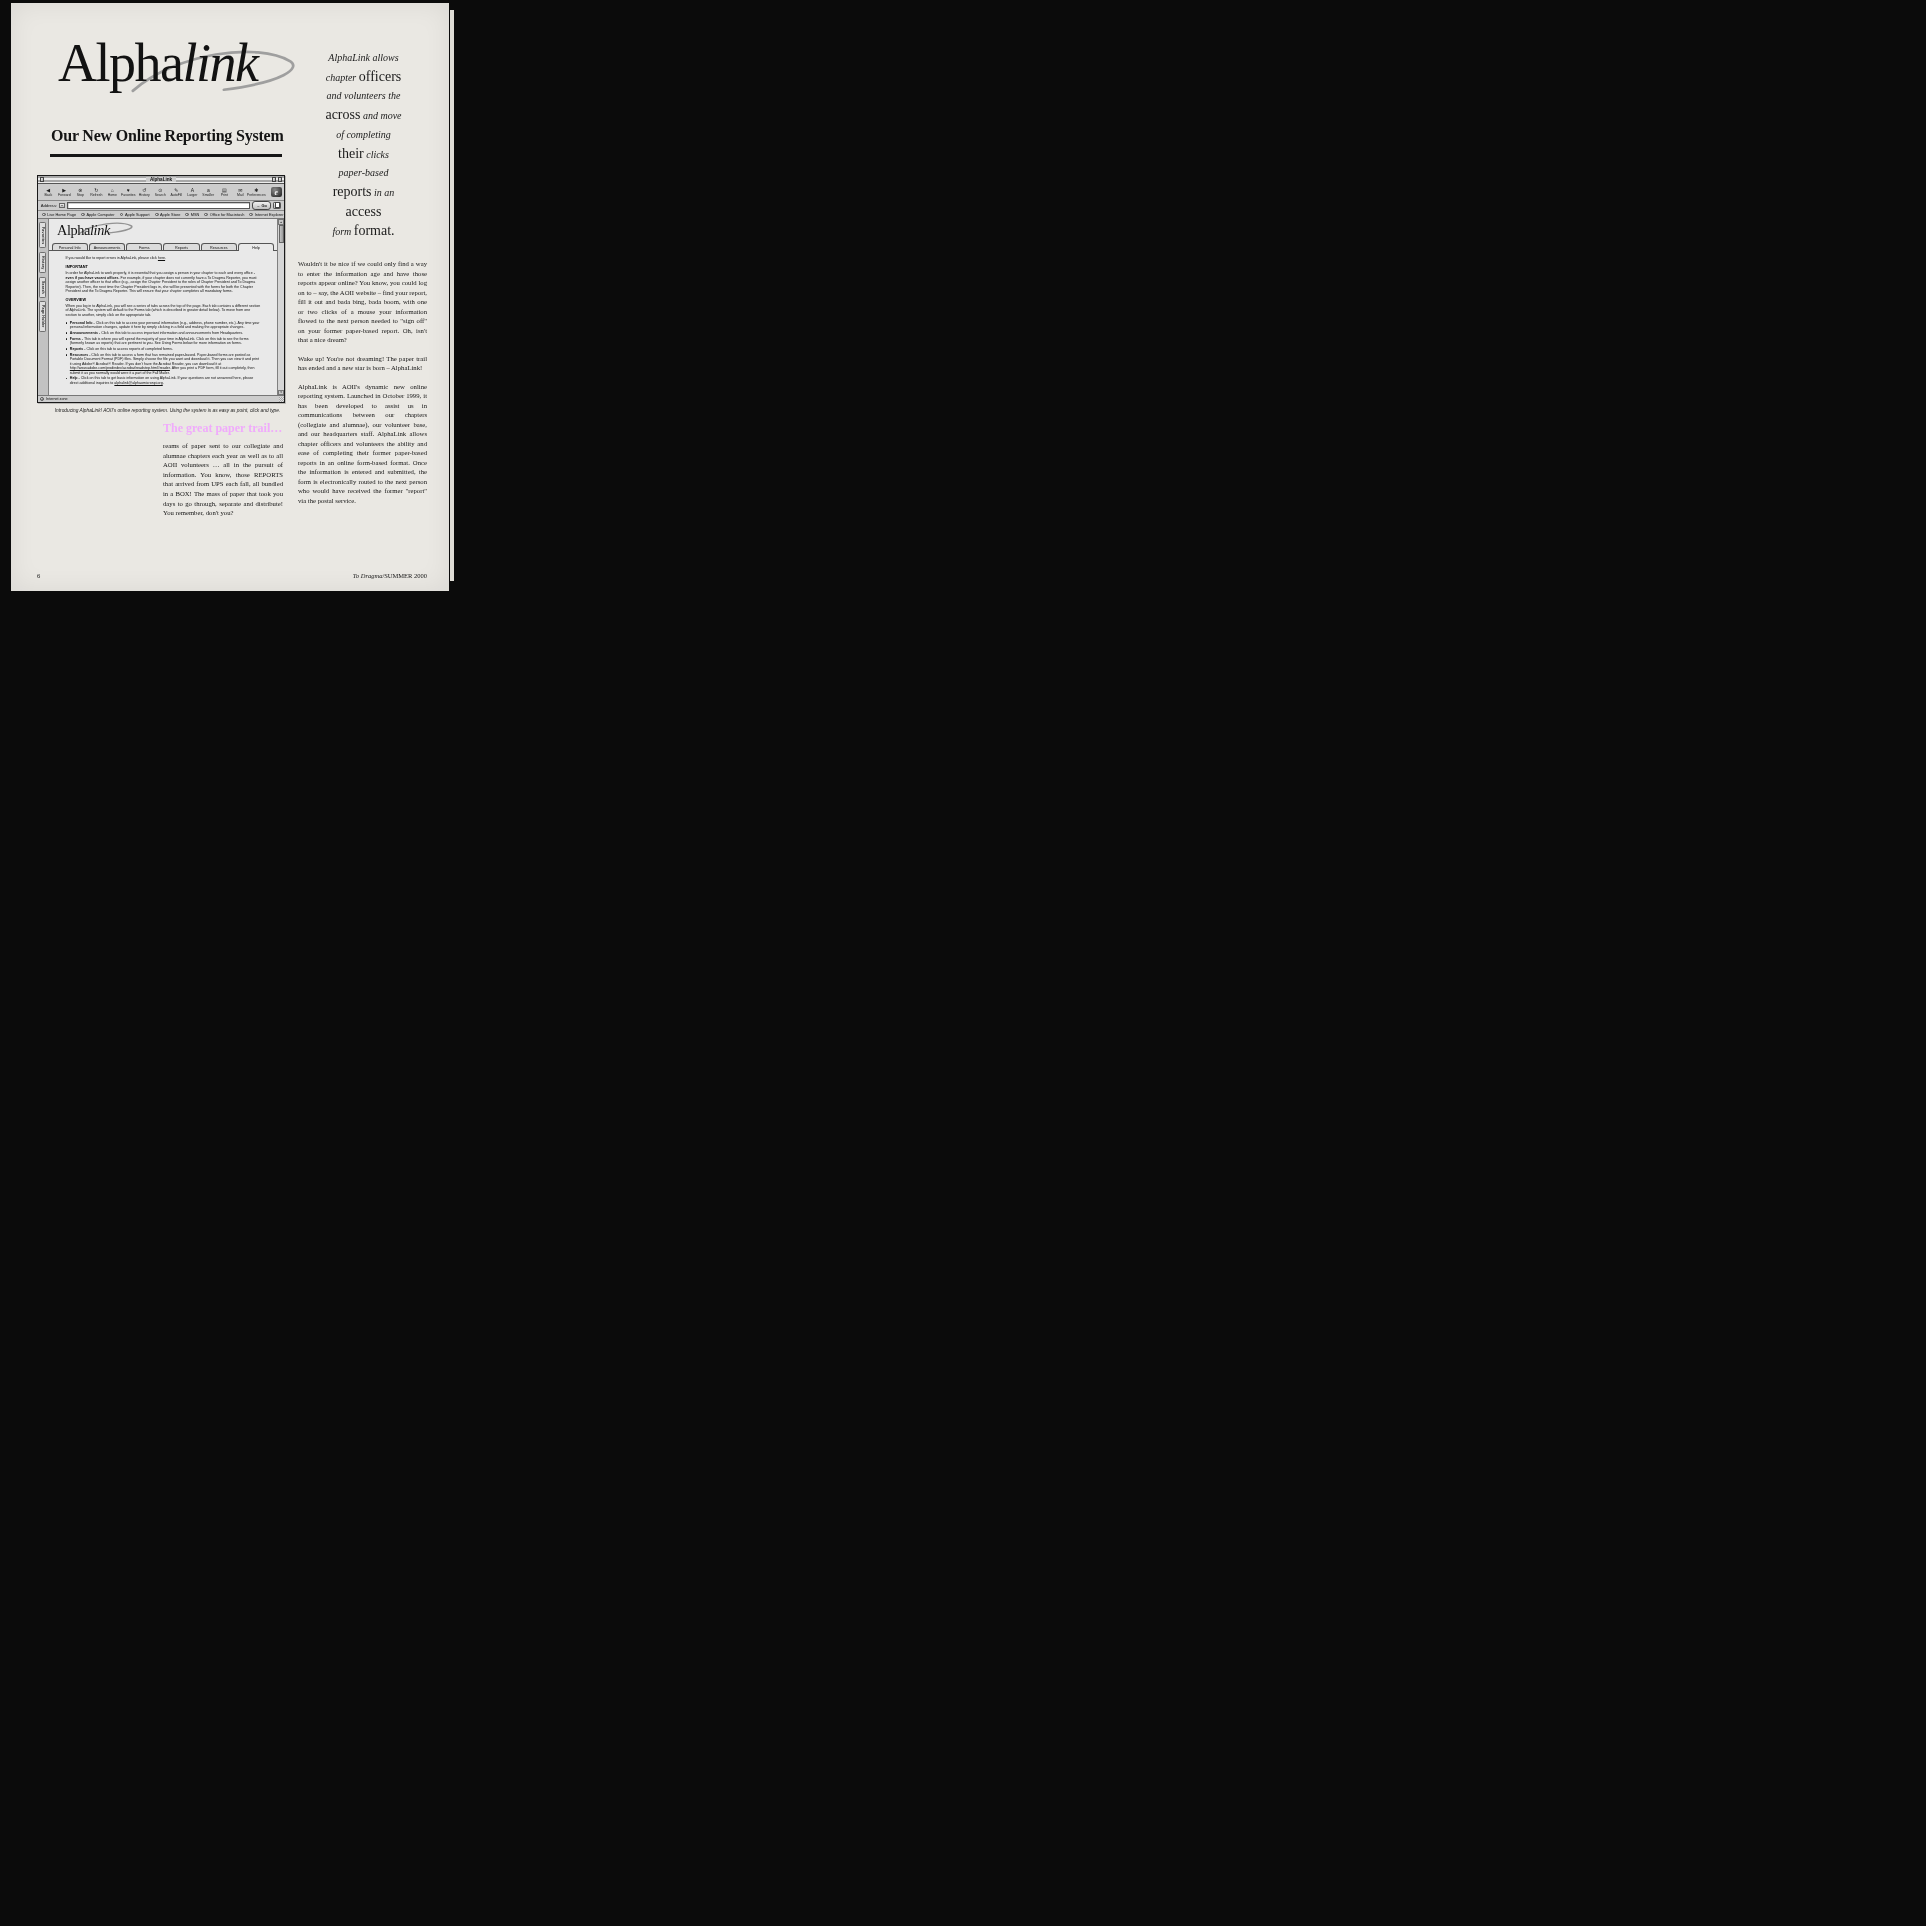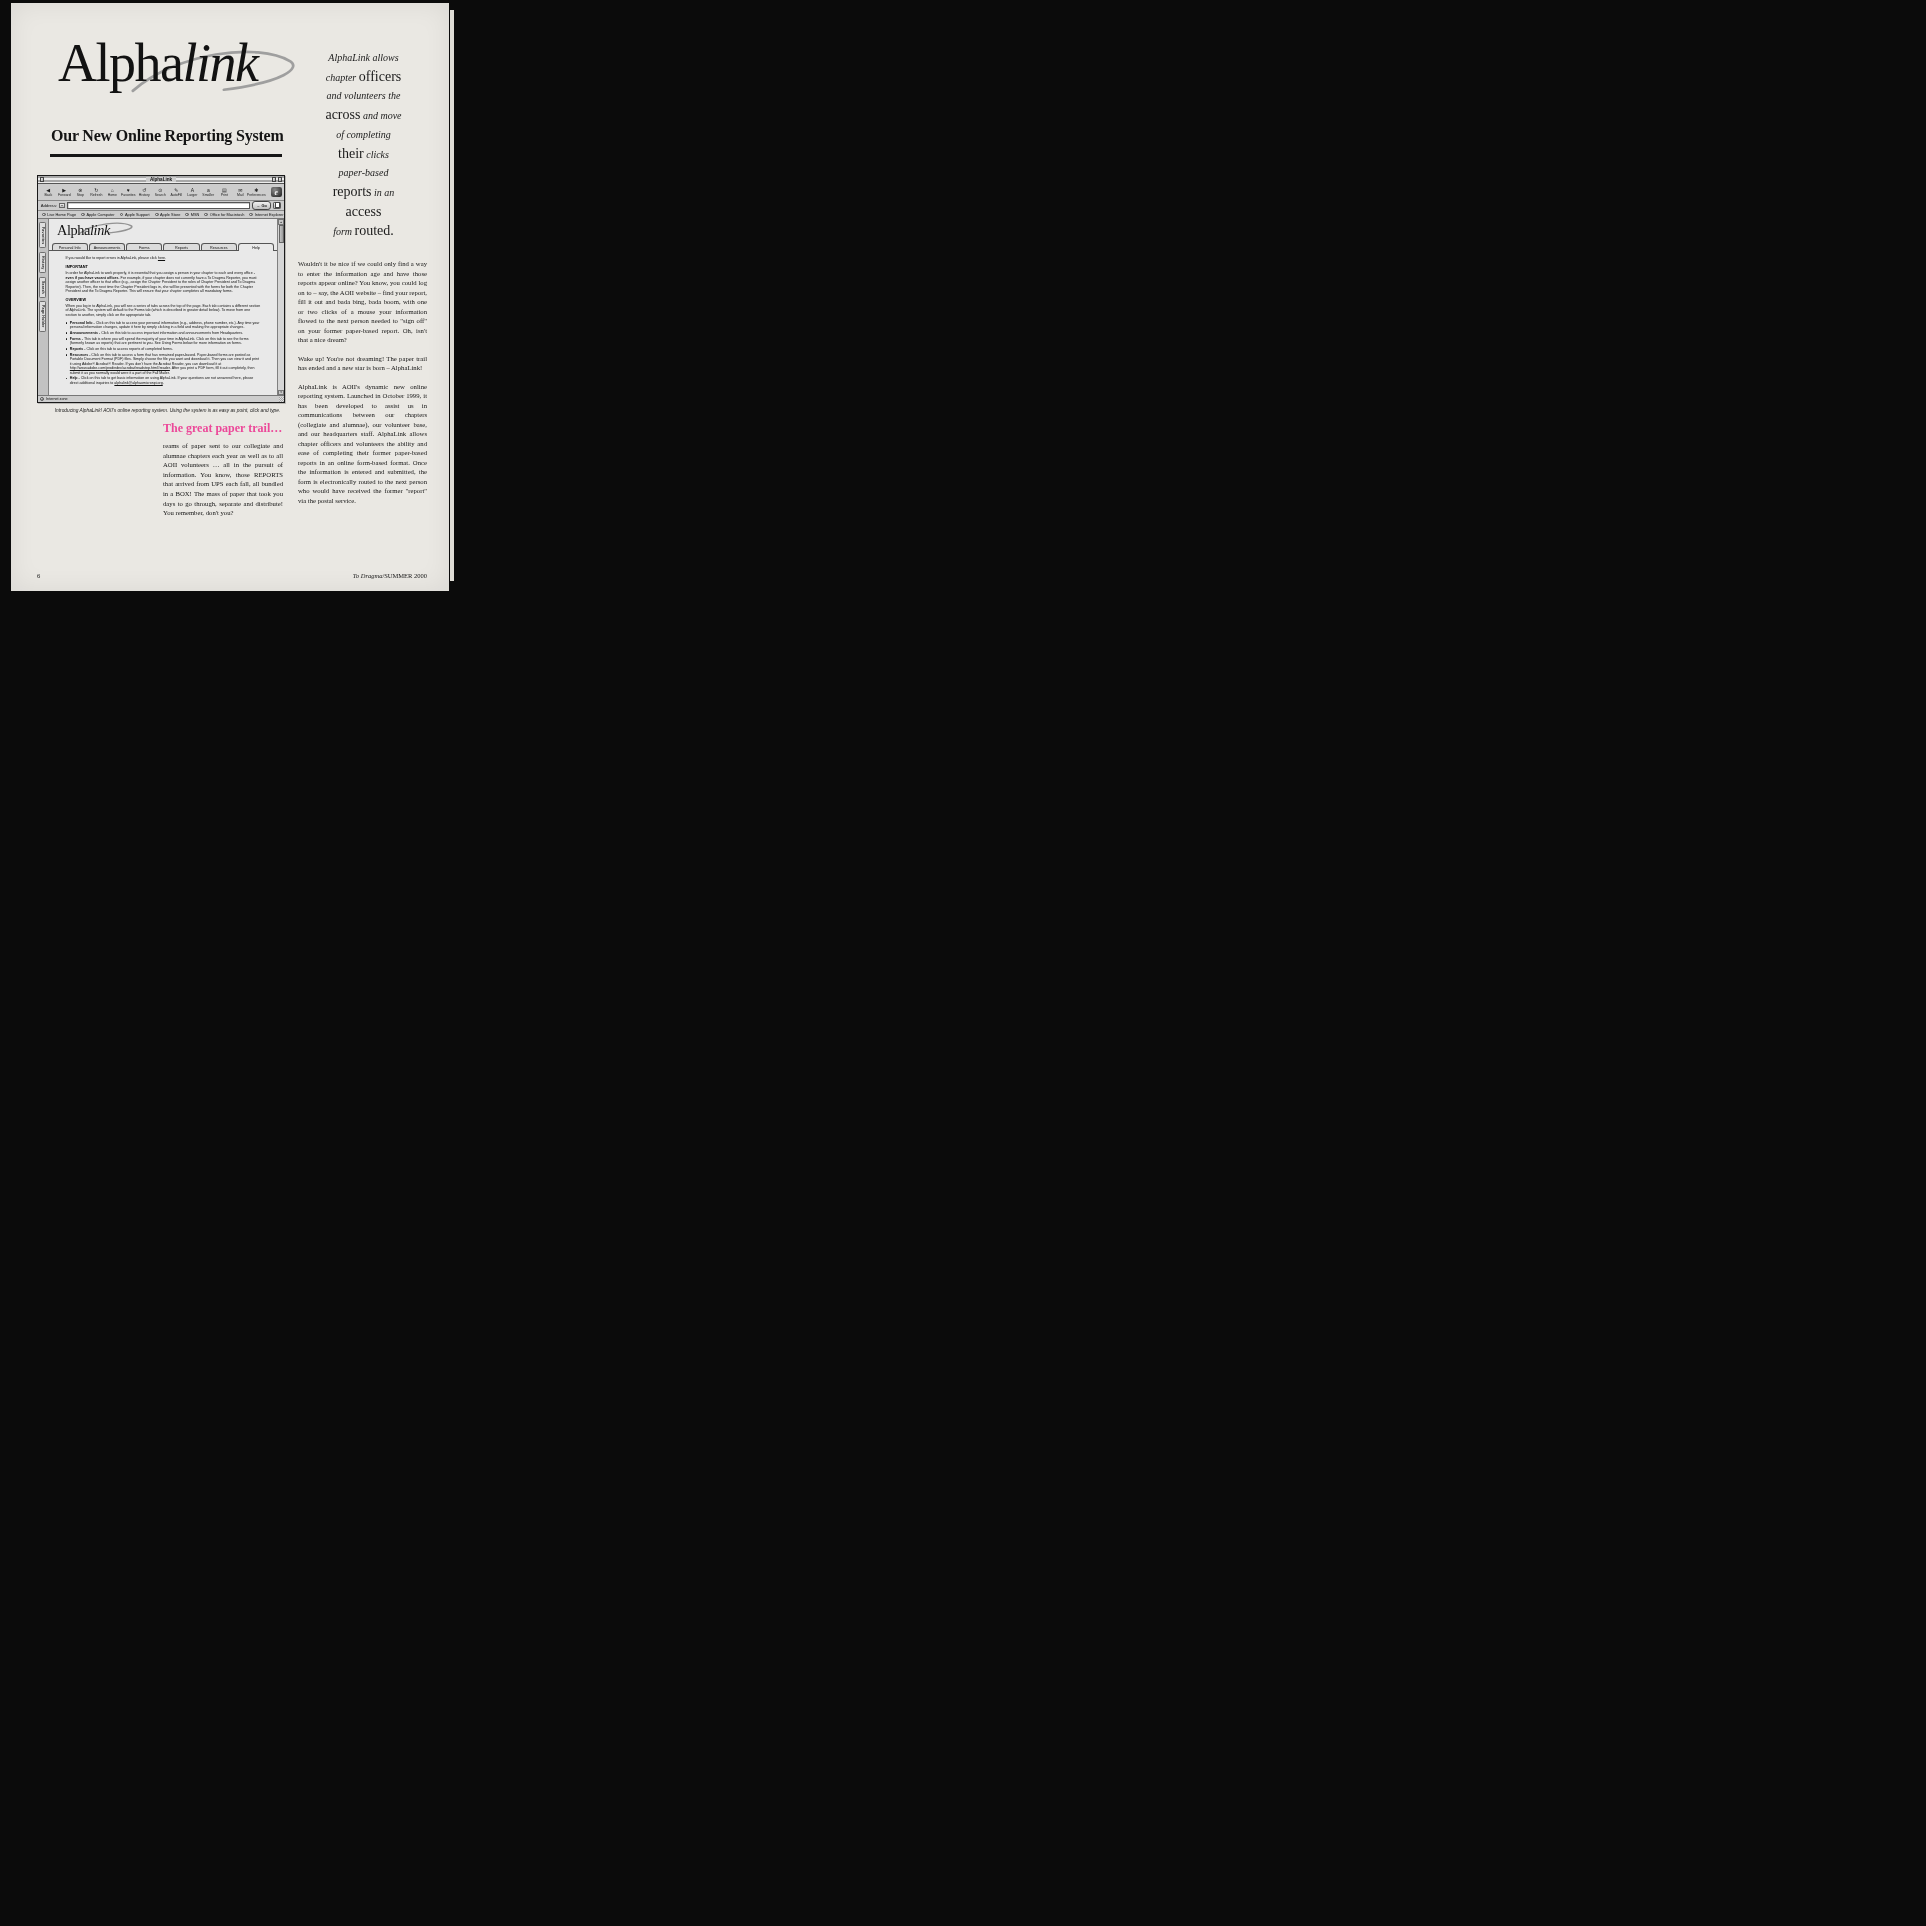--- a/index.html
+++ b/index.html
@@ -100,21 +100,21 @@
   .sb-track{flex:1;width:100%;}
   .statusbar{height:5.8px;flex:none;display:flex;align-items:center;gap:1.9px;padding:0 2.3px;
     background:#cdcdcd;border-top:0.4px solid #777;font-size:3.7px;color:#111;position:relative;}
   .grip{position:absolute;right:0.4px;bottom:0.4px;width:5px;height:5px;
     background:repeating-linear-gradient(135deg,#a5a5a5 0 0.8px,#dedede 0.8px 1.5px);}
 
   
   .caption{position:absolute;left:50px;top:408px;width:235px;margin:0;z-index:2;text-align:center;
     font-family:"Liberation Sans",sans-serif;font-style:italic;font-size:4.8px;color:#1a1a1a;}
   .pt-heading{position:absolute;left:163px;top:421px;margin:0;z-index:2;
-    font-size:12px;font-weight:bold;color:#ec4899;}
+    font-size:12px;font-weight:bold;color:#f0abfc;}
   .pt-body{position:absolute;left:163px;top:441px;width:120px;margin:0;z-index:2;
     font-size:6.7px;line-height:9.6px;text-align:justify;color:#161616;}
   .right-body{position:absolute;left:298px;top:259px;width:129px;z-index:2;}
   .body-p{margin:0 0 9.2px;font-size:6.7px;line-height:9.5px;text-align:justify;color:#161616;}
   .folio-left{position:absolute;left:37px;top:572px;z-index:2;font-size:6.5px;}
   .folio-right{position:absolute;left:298px;top:572px;width:129px;z-index:2;text-align:right;font-size:6.5px;}
 </style>
 </head>
 <body>
 
@@ -132,21 +132,21 @@
   <div class="quote">
     <div class="quote-line"><span>AlphaLink allows</span></div>
       <div class="quote-line"><span>chapter </span><span class="sroman">officers</span></div>
       <div class="quote-line"><span>and volunteers the</span></div>
       <div class="quote-line"><span class="sroman">across</span><span> and move</span></div>
       <div class="quote-line"><span>of completing</span></div>
       <div class="quote-line"><span class="sroman">their</span><span> clicks</span></div>
       <div class="quote-line"><span>paper-based</span></div>
       <div class="quote-line"><span class="sroman">reports</span><span> in an</span></div>
       <div class="quote-line"><span class="sroman">access</span></div>
-      <div class="quote-line"><span>form </span><span class="sroman">routed.</span></div>
+      <div class="quote-line"><span>form </span><span class="sroman">format.</span></div>
   </div>
 
   <div class="window">
     <div class="titlebar">
       <span class="wbox close"></span>
       <span class="wtitle">AlphaLink</span>
       <span class="wbox zoom"></span>
       <span class="wbox collapse"></span>
     </div>
 

